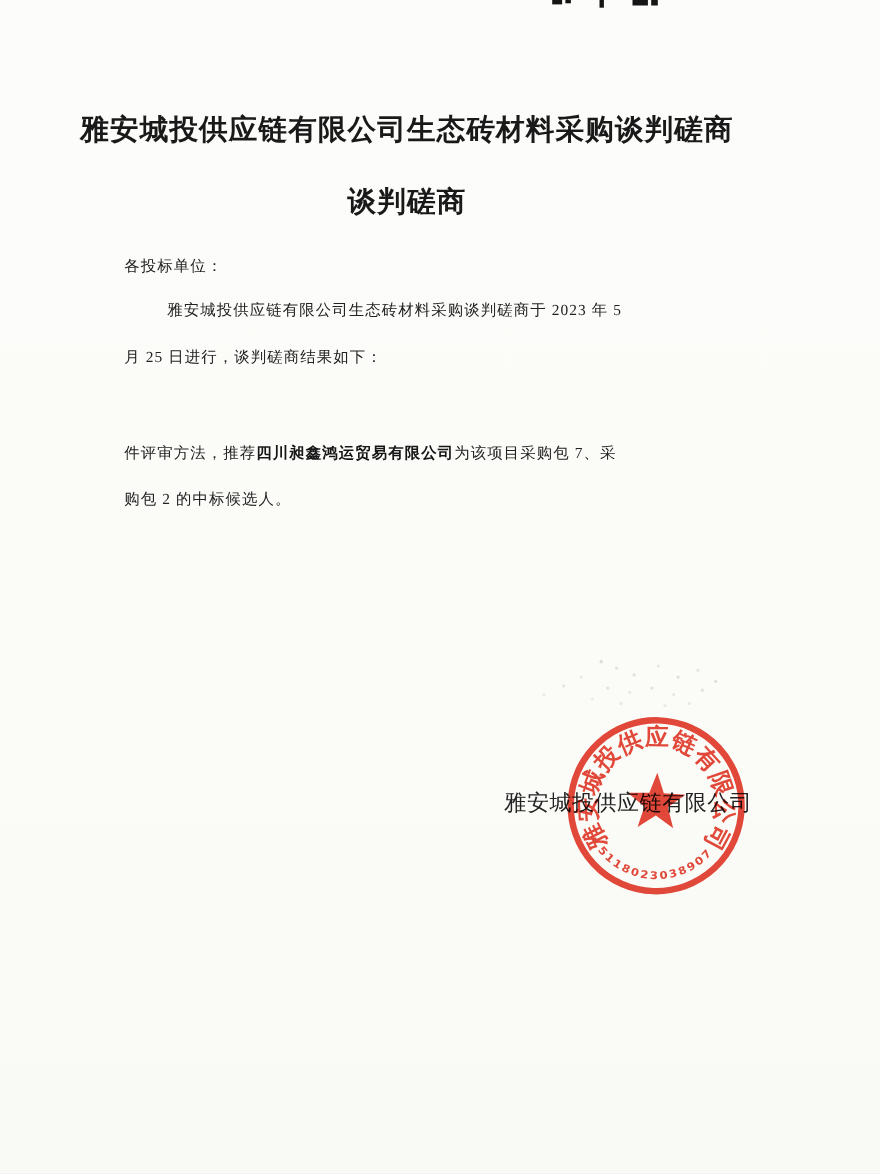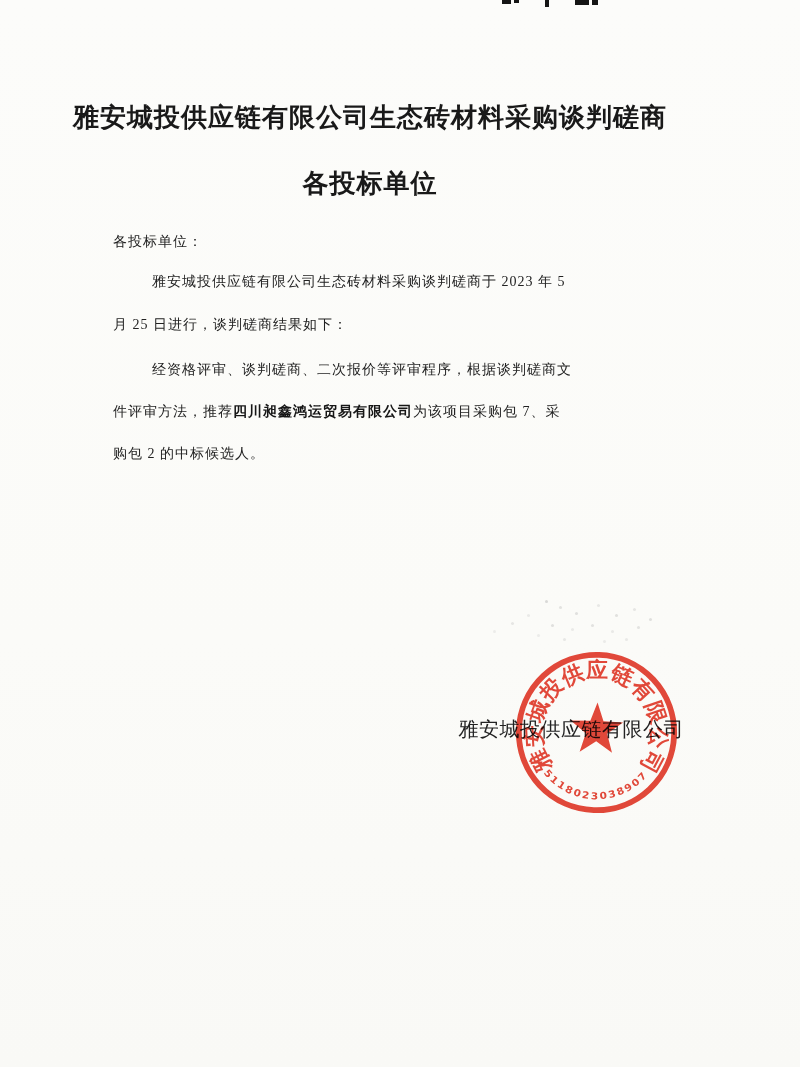--- a/index.html
+++ b/index.html
@@ -76,28 +76,27 @@
 
 <div class="page">
 
   <div class="scan-mark" style="left:502px; top:0; width:9px;  height:4px;"></div>
   <div class="scan-mark" style="left:514px; top:0; width:5px;  height:3px;"></div>
   <div class="scan-mark" style="left:545px; top:0; width:4px;  height:7px;"></div>
   <div class="scan-mark" style="left:575px; top:0; width:14px; height:5px;"></div>
   <div class="scan-mark" style="left:592px; top:0; width:6px;  height:5px;"></div>
 
   <div class="doc-title" style="top:100px;">雅安城投供应链有限公司生态砖材料采购谈判磋商</div>
-  <div class="doc-title" style="top:166px;">各投标单位</div>
+  <div class="doc-title" style="top:166px;">谈判磋商</div>
 
   <div class="body-line" style="left:113px; top:233px;">各投标单位：</div>
 
   <div class="body-line" style="left:152px; top:273px;">雅安城投供应链有限公司生态砖材料采购谈判磋商于 2023 年 5</div>
   <div class="body-line" style="left:113px; top:316px;">月 25 日进行，谈判磋商结果如下：</div>
 
-  <div class="body-line" style="left:152px; top:361px;">经资格评审、谈判磋商、二次报价等评审程序，根据谈判磋商文</div>
   <div class="body-line" style="left:113px; top:403px;"><span>件评审方法，推荐</span><span class="winner">四川昶鑫鸿运贸易有限公司</span><span>为该项目采购包 7、采</span></div>
   <div class="body-line" style="left:113px; top:445px;">购包 2 的中标候选人。</div>
 
 
   <div class="speckle"></div>
 
   <div class="sig-line" style="top:716px;">雅安城投供应链有限公司</div>
 
   <div class="stamp">
     <svg viewBox="0 0 200 200" xmlns="http://www.w3.org/2000/svg">

